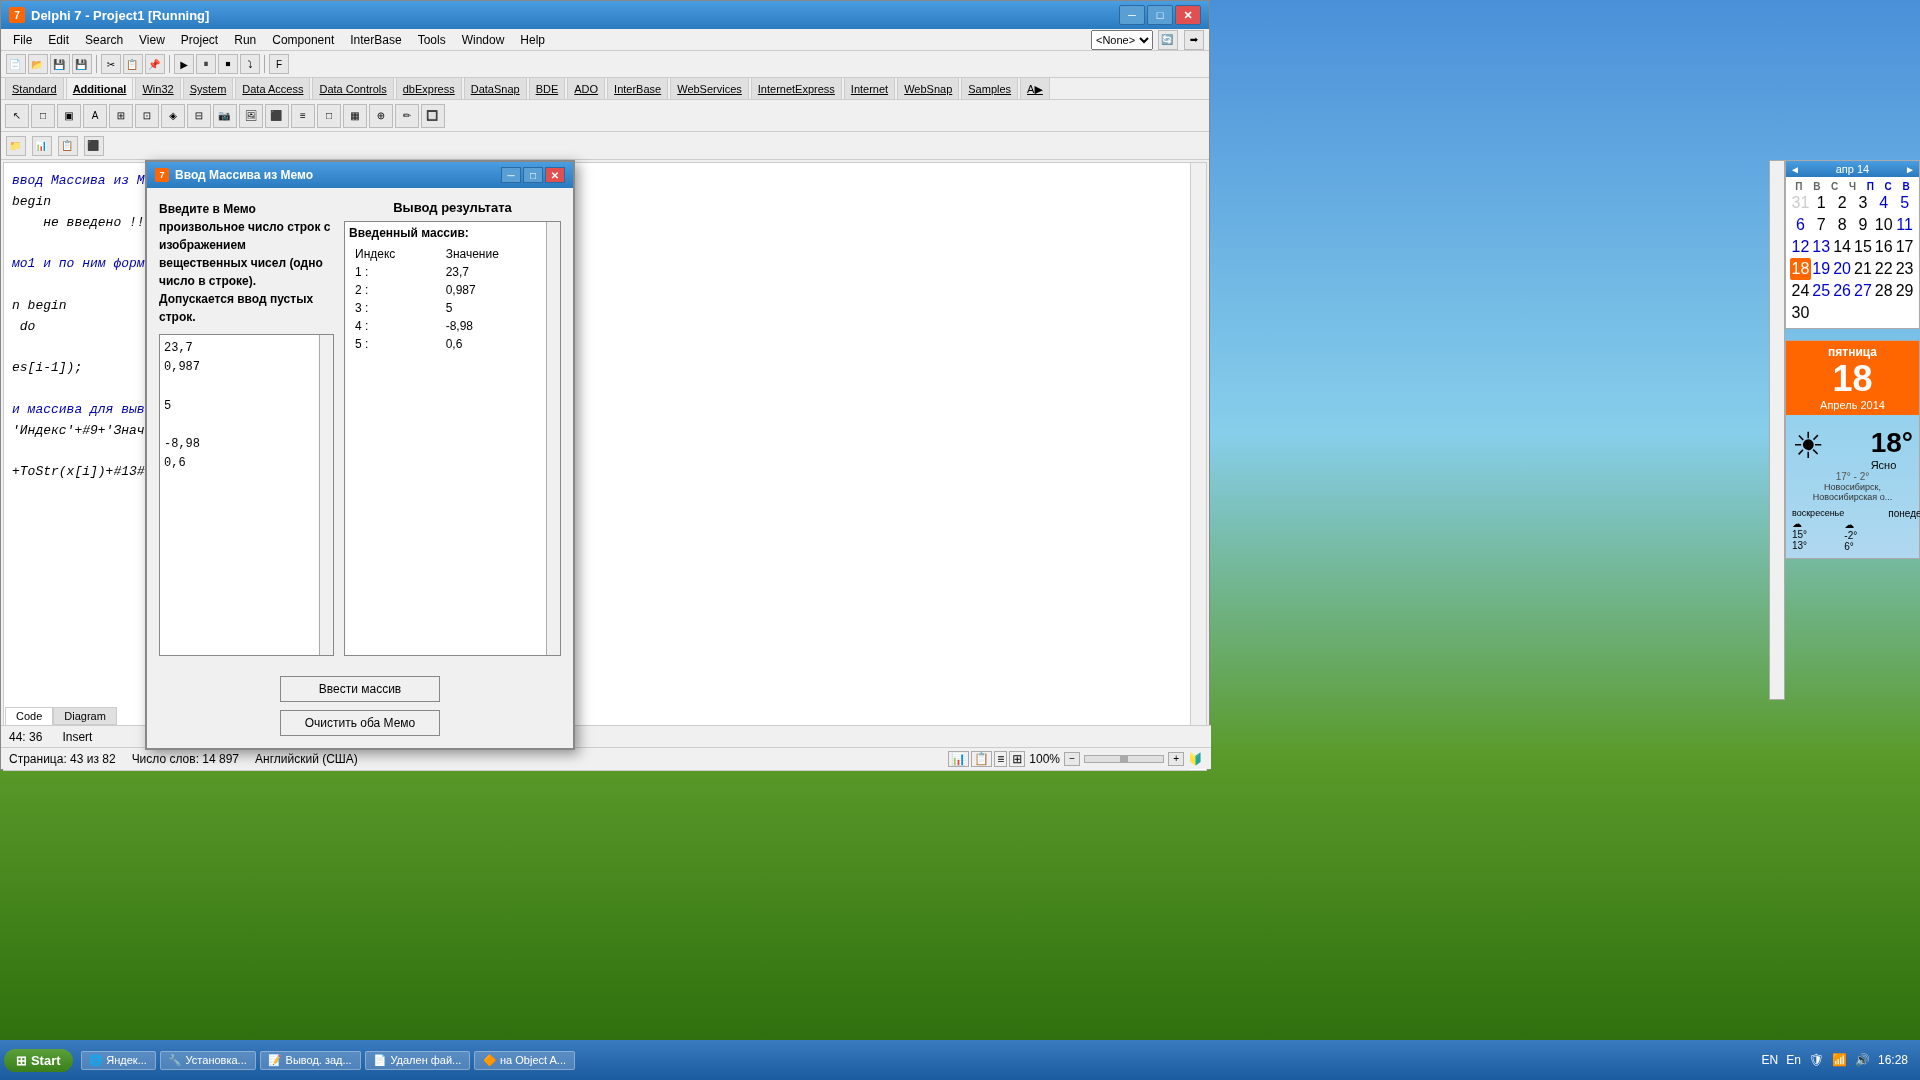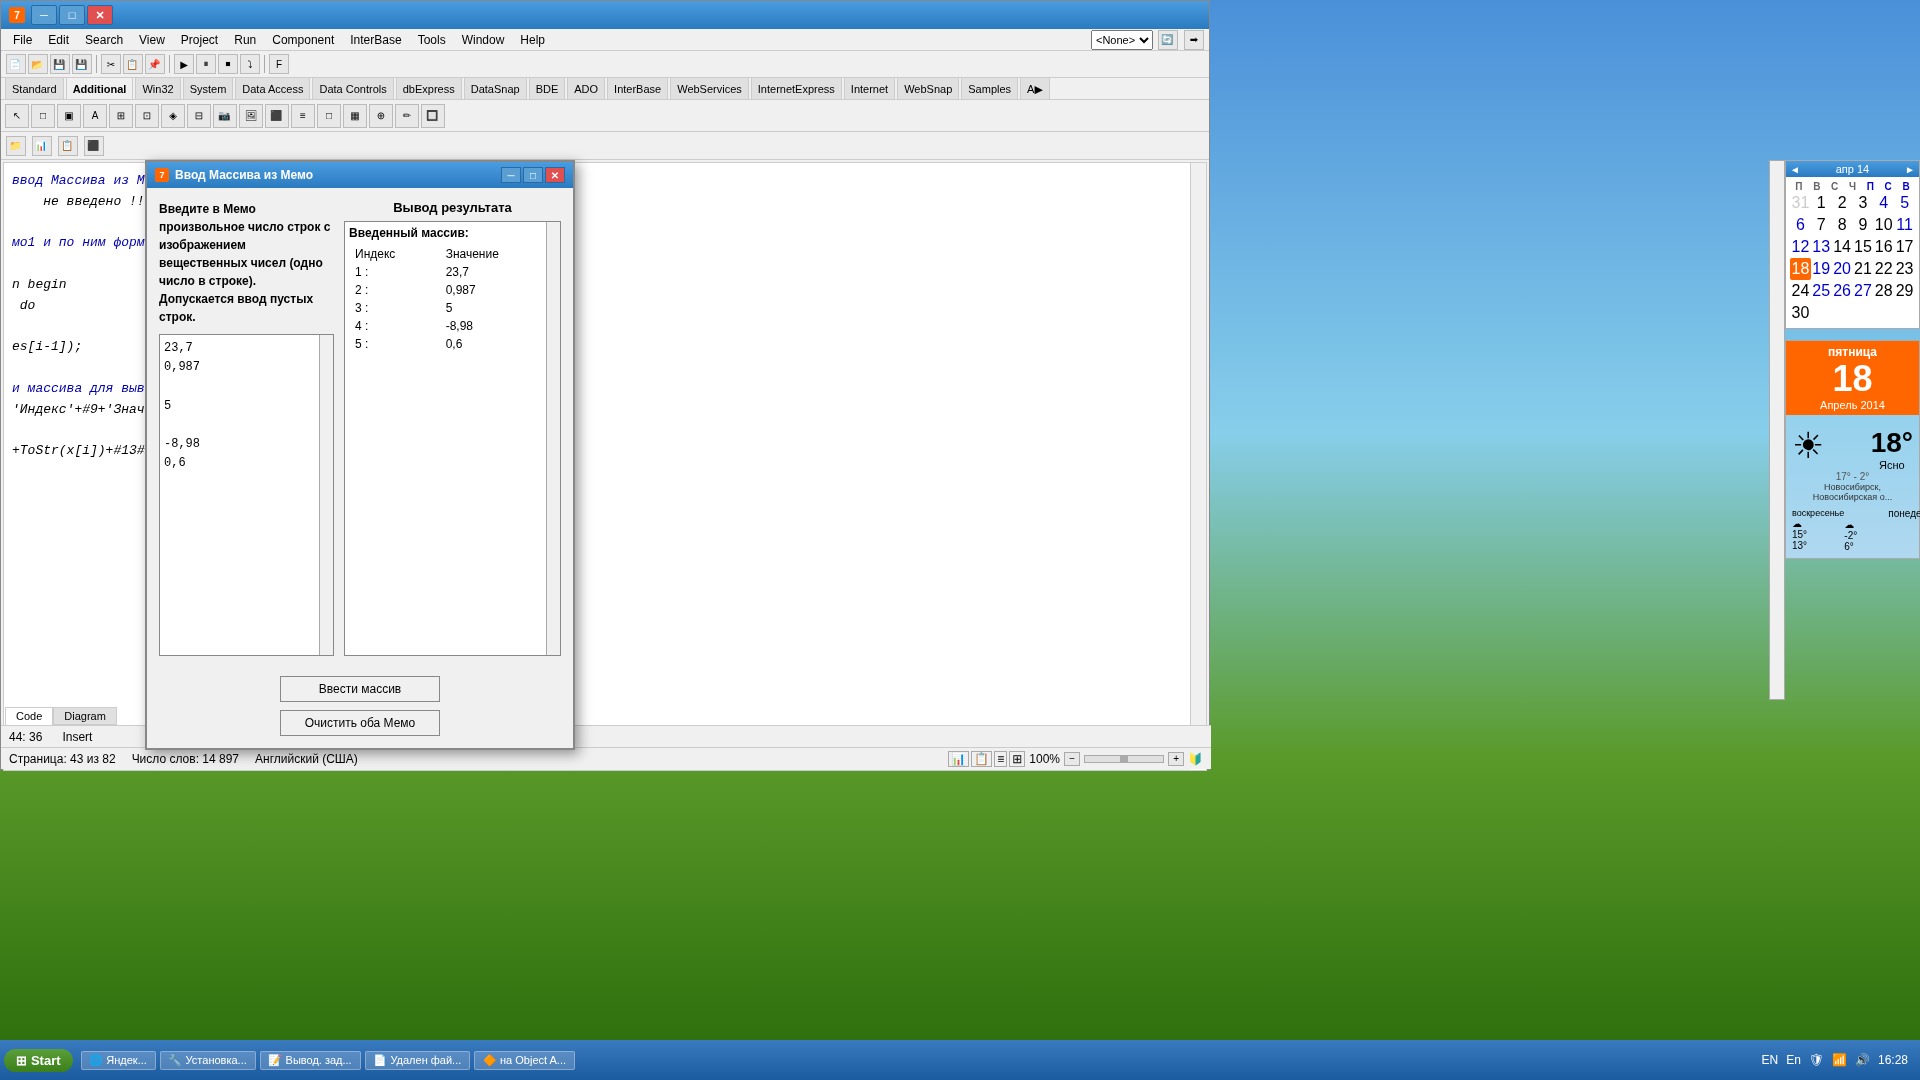--- a/index.html
+++ b/index.html
@@ -103,20 +103,21 @@
     }
     .palette-tab {
       padding: 10px 6px;
       border: 1px solid #ccc;
       border-bottom: none;
       background: #e0e0e0;
       margin-right: 2px;
       font-size: 11px;
       cursor: pointer;
       white-space: nowrap;
+      text-decoration: underline;
     }
     .palette-tab.active {
       background: #f0f0f0;
       font-weight: bold;
     }
 
     
     .component-icons {
       background: #f0f0f0;
       border-bottom: 1px solid #ccc;
@@ -376,21 +377,21 @@
       width: 135px;
       background: linear-gradient(180deg, #87ceeb 0%, #b0d8f0 100%);
       border: 1px solid #aaa;
       z-index: 60;
       padding: 6px;
     }
     .weather-date { font-size: 11px; font-weight: bold; text-align: center; }
     .weather-day-name { font-size: 20px; font-weight: bold; text-align: center; color: #ff6600; }
     .weather-month { font-size: 11px; text-align: center; }
     .weather-temp { font-size: 24px; font-weight: bold; text-align: center; margin-top: 6px; }
-    .weather-desc { font-size: 11px; text-align: center; }
+    .weather-desc { font-size: 11px; }
     .weather-range { font-size: 10px; text-align: center; color: #555; }
     .weather-city { font-size: 10px; text-align: center; color: #333; }
     .weather-week { margin-top: 6px; font-size: 10px; }
 
     
     .right-scroll {
       position: absolute;
       right: 135px; top: 160px;
       width: 16px;
       background: #f0f0f0;
@@ -474,20 +475,21 @@
 <body>
 
 <div class="desktop"></div>
 
 <div class="ide-window">
 
   <div class="title-bar">
     <div class="title-bar-icon">
         <span>7</span>
       </div>
+    <span class="title-bar-title">Delphi 7 - Project1 [Running]</span>
     <div class="title-bar-buttons">
       <div class="tb-btn">─</div>
       <div class="tb-btn">□</div>
       <div class="tb-btn close">✕</div>
     </div>
   </div>
 
   <div class="menu-bar">
     <span class="menu-item">File</span>
     <span class="menu-item">Edit</span>
@@ -571,20 +573,21 @@
     <div class="tb-icon">📁</div>
     <div class="tb-icon">📊</div>
     <div class="tb-icon">📋</div>
     <div class="tb-icon">⬛</div>
   </div>
 
   <div class="main-content">
     <div class="code-editor">
       <div class="code-content">
         <span class="code-line" style="color:#0000aa; font-style:italic;">ввод Массива из Мемо</span>
+        <span class="code-line" style="color:#000;">begin</span>
         <span class="code-line" style="color:#000;">    не введено !!!');</span>
         <span class="code-line">&nbsp;</span>
         <span class="code-line" style="color:#0000aa; font-style:italic;">мо1 и по ним формируем массив</span>
         <span class="code-line">&nbsp;</span>
         <span class="code-line" style="color:#000;">n begin</span>
         <span class="code-line" style="color:#000;"> do</span>
         <span class="code-line">&nbsp;</span>
         <span class="code-line" style="color:#000;">es[i-1]);</span>
         <span class="code-line">&nbsp;</span>
         <span class="code-line" style="color:#0000aa; font-style:italic;">и массива для вывода в Мемо2</span>

